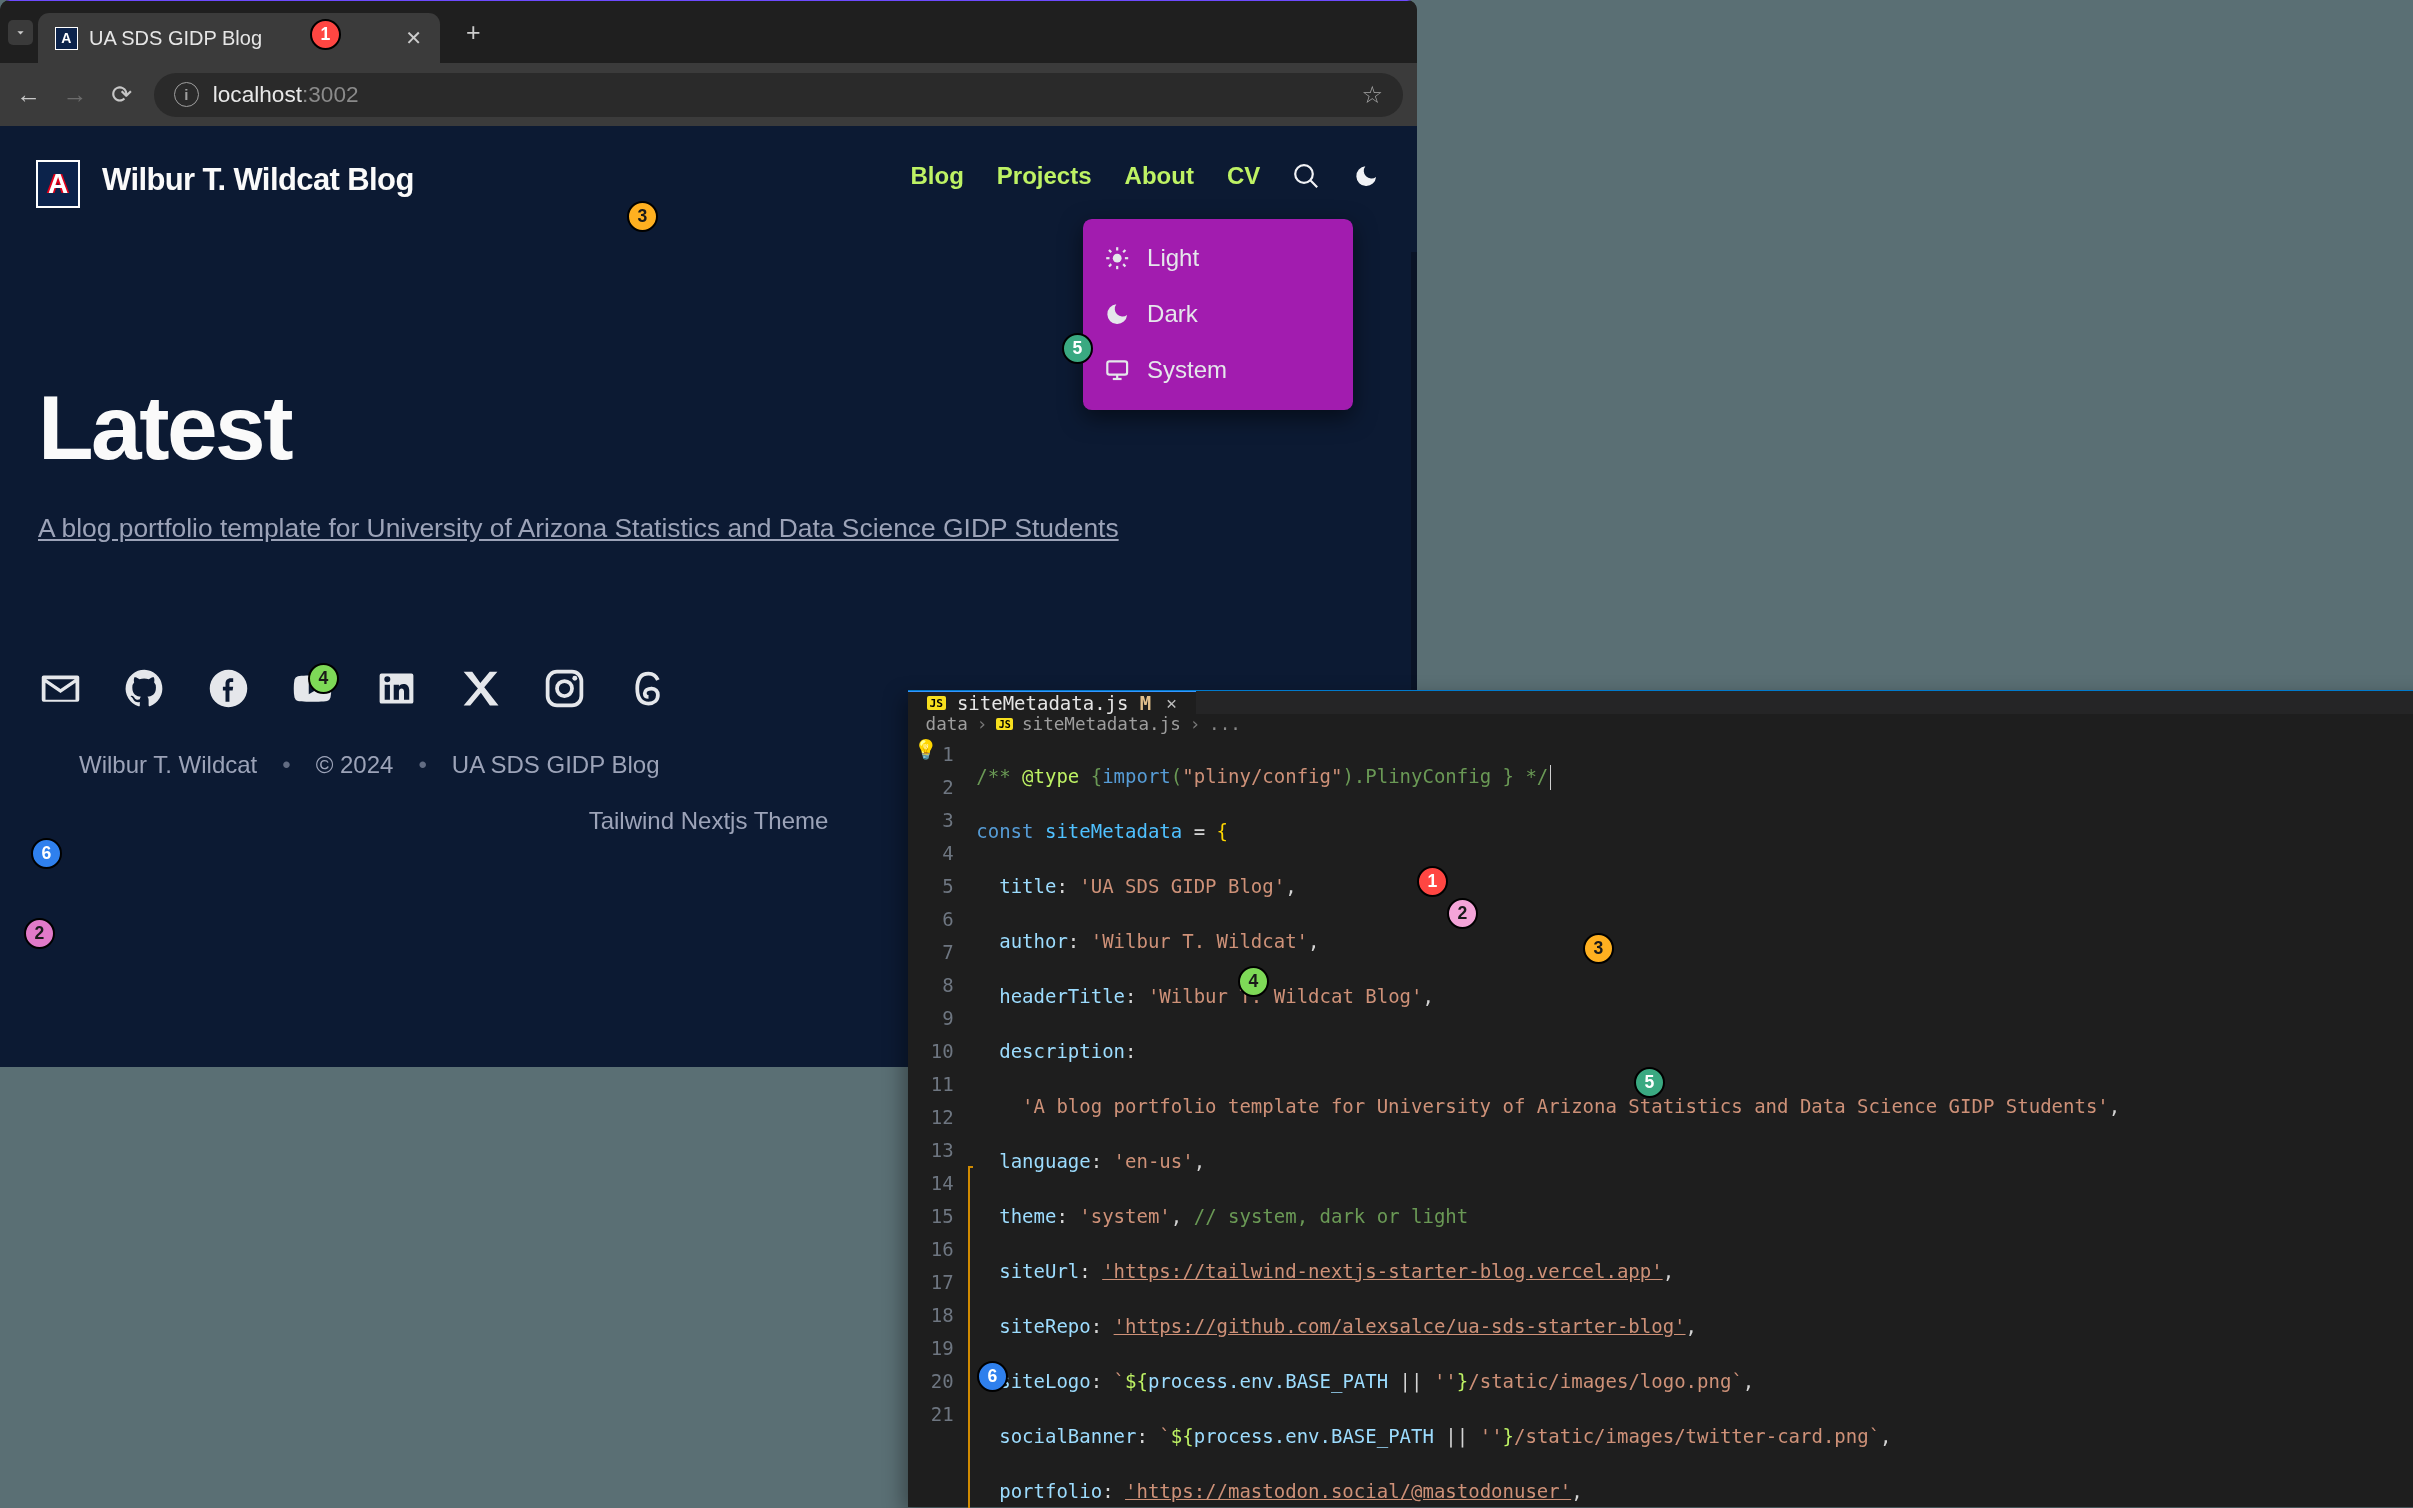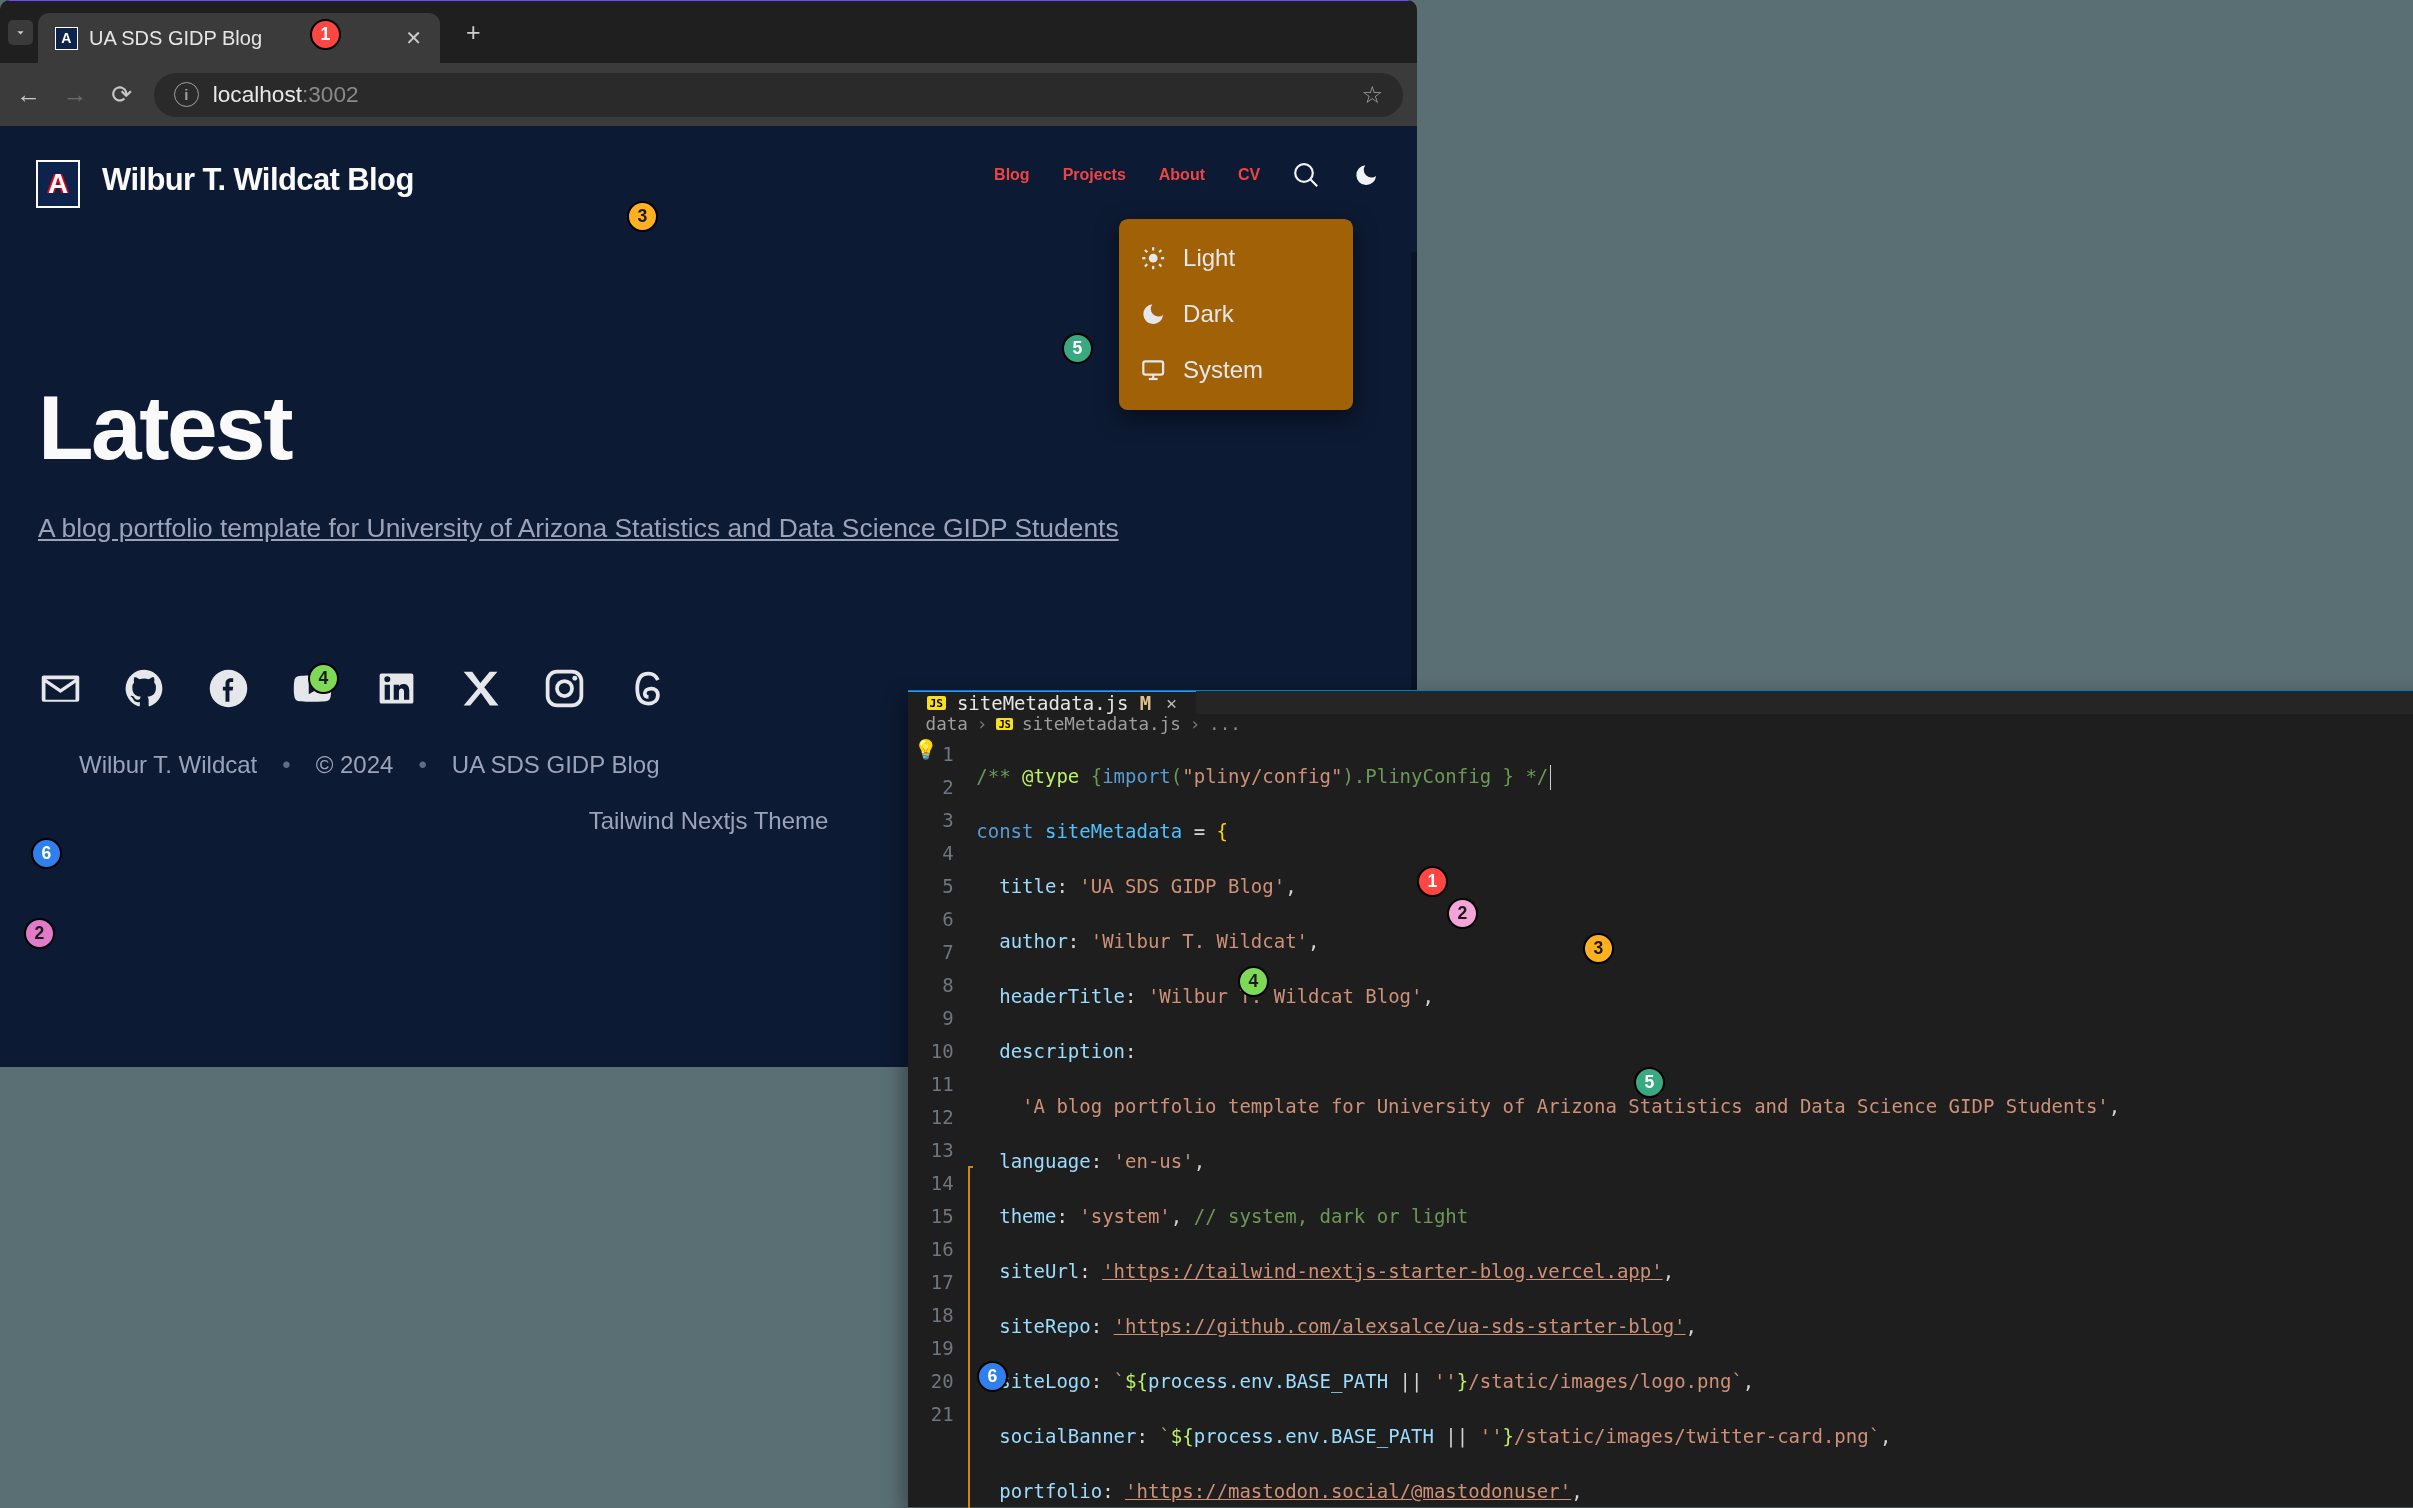--- a/index.html
+++ b/index.html
@@ -144,33 +144,33 @@
     font-size: 31px;
     font-weight: 800;
     letter-spacing: -0.6px;
     color: #fafafa;
   }
   .nav .spacer { flex: 1; }
   .nav-links {
     display: flex;
     align-items: center;
     gap: 33px;
-    font-size: 16px;
+    font-size: 24px;
     font-weight: 600;
-    color: #ef4444;
+    color: #bef264;
   }
   .nav-icon-btn { color:#f1f2f5; display:flex; align-items:center; }
   .nav-icon-btn svg { width: 26.4px; height: 26.4px; }
 
   .theme-menu {
     position: absolute;
     top: 93px;
     right: 64px;
-    width: 234px;
-    background: #a16207;
+    width: 270px;
+    background: #a21caf;
     border-radius: 8.8px;
     padding: 11.3px 0;
     box-shadow: 0 7.5px 22.6px rgba(0,0,0,.5);
   }
   .theme-item {
     display: flex;
     align-items: center;
     gap: 16.3px;
     padding: 14px 21.4px;
     font-size: 24px;

